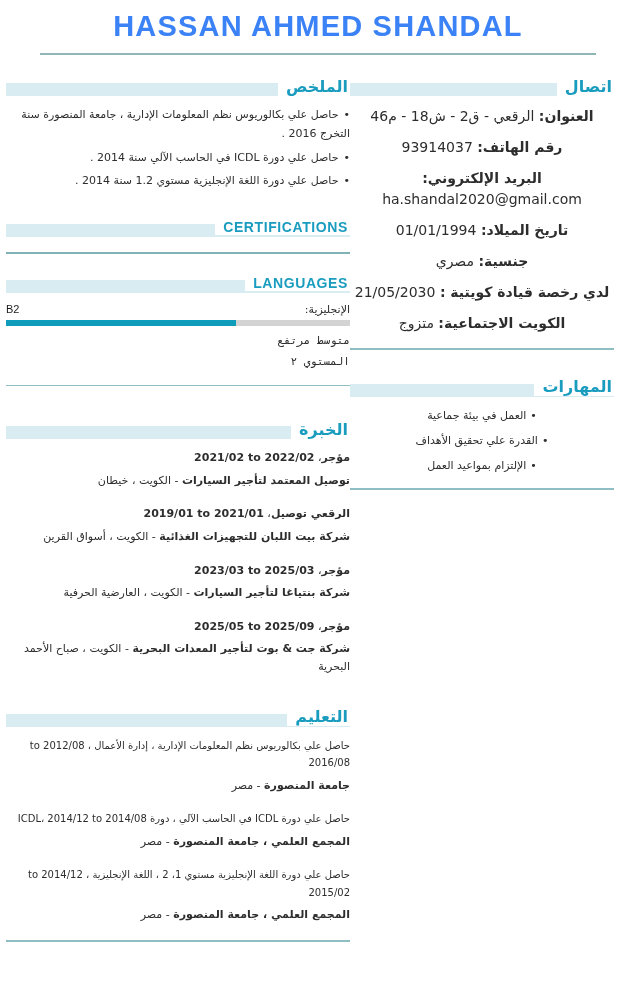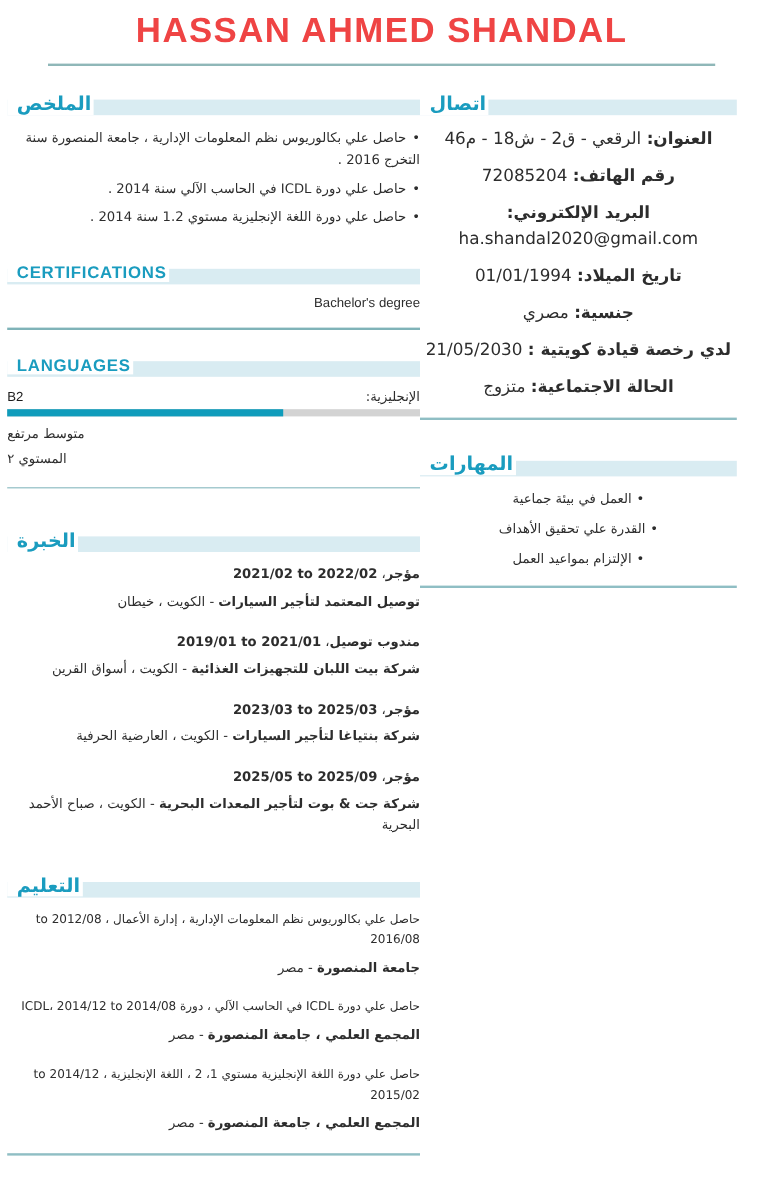--- a/index.html
+++ b/index.html
@@ -18,21 +18,21 @@
 
   
   .header {
     padding-top: 6px;
   }
   .name {
     text-align: center;
     font-size: 29px;
     font-weight: bold;
     letter-spacing: 1.2px;
-    color: #ef4444;
+    color: #3b82f6;
     direction: ltr;
     font-family: "Liberation Sans", "DejaVu Sans", sans-serif;
     line-height: 1.15;
     padding: 4px 10px 0 10px;
   }
   .header-rule {
     height: 2px;
     background: #8fb7b8;
     margin: 10px 40px 0 40px;
   }
@@ -54,21 +54,21 @@
     width: 270px;
     box-sizing: border-box;
     padding-right: 6px;
   }
 
   
   .sec-head {
     position: relative;
     display: flex;
     align-items: center;
-    justify-content: flex-end;
+    justify-content: flex-start;
     height: 22px;
     margin-bottom: 9px;
   }
   .sec-head .band {
     position: absolute;
     left: 0;
     right: 0;
     bottom: 1px;
     height: 13px;
     background: #d9ecf2;
@@ -187,23 +187,24 @@
     margin: 3px 0 7px 0;
     display: flex;
     flex-direction: row-reverse;
   }
   .bar-fill {
     height: 6px;
     background: #0f9cbb;
   }
   .lang-sub {
     font-size: 11px;
-    text-align: left;
+    text-align: right;
     margin-bottom: 5px;
     line-height: 1.5;
+    font-family: Liberation Mono, monospace;
   }
 
   
   .entry {
     margin-bottom: 16px;
   }
   .entry-top {
     font-size: 11px;
     text-align: right;
     line-height: 1.6;
@@ -271,21 +272,20 @@
       </ul>
     </div>
 
     <div class="spacer-20"></div>
 
     <div>
       <div class="sec-head ltr-head">
         <span class="band"></span>
         <span class="txt">CERTIFICATIONS</span>
       </div>
-      <div class="cert-item">Bachelor's degree</div>
       <div class="divider"></div>
     </div>
 
     <div>
       <div class="sec-head ltr-head">
         <span class="band"></span>
         <span class="txt">LANGUAGES</span>
       </div>
       <div class="lang-row">
         <span class="lang-name">الإنجليزية:</span>
@@ -312,21 +312,21 @@
           <span class="role">مؤجر</span><span>، </span><span class="dates">2021/02 to 2022/02</span>
         </div>
         <div class="entry-org">
           <span class="org">توصيل المعتمد لتأجير السيارات</span>
           <span class="loc">- الكويت ، خيطان</span>
         </div>
       </div>
 
       <div class="entry">
         <div class="entry-top">
-          <span class="role">مندوب توصيل</span><span>، </span><span class="dates">2019/01 to 2021/01</span>
+          <span class="role">الرقعي توصيل</span><span>، </span><span class="dates">2019/01 to 2021/01</span>
         </div>
         <div class="entry-org">
           <span class="org">شركة بيت اللبان للتجهيزات الغذائية</span>
           <span class="loc">- الكويت ، أسواق القرين</span>
         </div>
       </div>
 
       <div class="entry">
         <div class="entry-top">
           <span class="role">مؤجر</span><span>، </span><span class="dates">2023/03 to 2025/03</span>
@@ -392,40 +392,40 @@
         <span class="band"></span>
         <span class="txt">اتصال</span>
       </div>
 
       <div class="contact-line">
         <span class="lbl">العنوان:</span>
         <span class="val">الرقعي - ق2 - ش18 - م46</span>
       </div>
       <div class="contact-line">
         <span class="lbl">رقم الهاتف:</span>
-        <span class="val">72085204</span>
+        <span class="val">93914037</span>
       </div>
       <div class="contact-line">
         <span class="lbl">البريد الإلكتروني:</span>
         <span class="val">ha.shandal2020@gmail.com</span>
       </div>
       <div class="contact-line">
         <span class="lbl">تاريخ الميلاد:</span>
         <span class="val">01/01/1994</span>
       </div>
       <div class="contact-line">
         <span class="lbl">جنسية:</span>
         <span>مصري</span>
       </div>
       <div class="contact-line">
         <span class="lbl">لدي رخصة قيادة كويتية :</span>
         <span class="val">21/05/2030</span>
       </div>
       <div class="contact-line">
-        <span class="lbl">الحالة الاجتماعية:</span>
+        <span class="lbl">الكويت الاجتماعية:</span>
         <span>متزوج</span>
       </div>
 
       <div class="divider light"></div>
     </div>
 
     <div class="spacer-8"></div>
 
     <div>
       <div class="sec-head">

